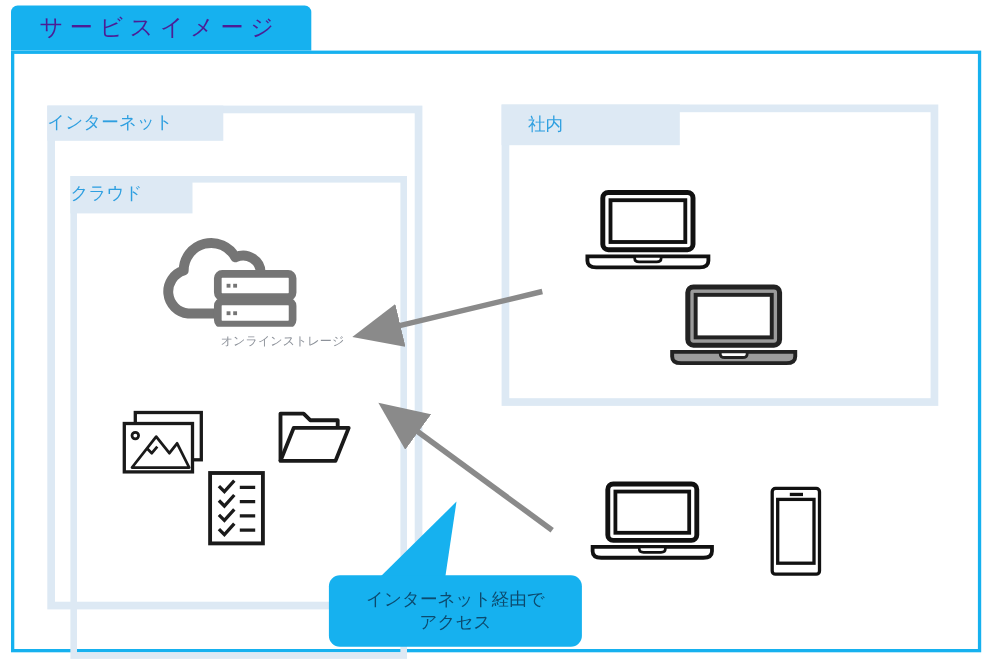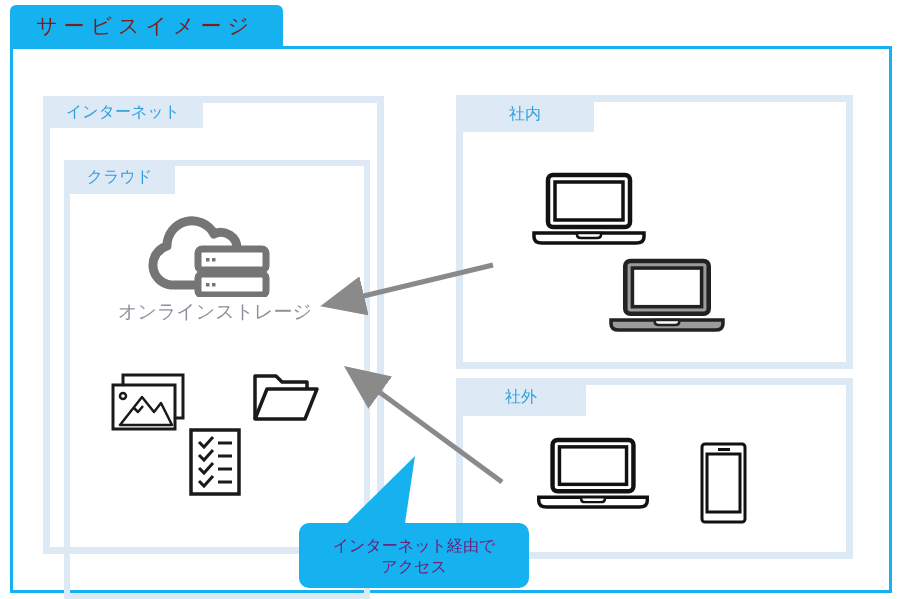--- a/index.html
+++ b/index.html
@@ -2,52 +2,52 @@
 <html><head>
 <meta charset="utf-8">
 <style>
   html,body{margin:0;padding:0;background:#fff;}
   body{width:898px;height:599px;position:relative;overflow:hidden;
        font-family:"Liberation Sans","DejaVu Sans",sans-serif;}
   .stage{position:absolute;inset:0;width:898px;height:599px;}
 
   
   .title-banner{position:absolute;left:10px;top:5px;width:273px;height:41px;
-    background:#16b1ef;border-radius:6px 6px 0 0;color:#7f1d1d;font-size:21px;
+    background:#16b1ef;border-radius:6px 6px 0 0;color:#4c1d95;font-size:21px;
     letter-spacing:6px;line-height:41px;padding-left:26px;box-sizing:border-box;z-index:3;}
 
   
   .outer-frame{position:absolute;left:10px;top:46px;width:882px;height:547px;
     border:3px solid #16b1ef;box-sizing:border-box;background:#fff;z-index:0;}
 
   
   .panel{position:absolute;border:7px solid #dde9f4;box-sizing:border-box;z-index:1;}
   .panel-label{position:absolute;background:#dde9f4;color:#2e9fe0;font-size:16px;
-    text-align:center;z-index:2;}
+    text-align:left;z-index:2;}
   .panel-internet{left:43px;top:96px;width:341px;height:458px;}
   .panel-internet>.panel-label{top:-7px;left:-7px;width:160px;height:32px;line-height:32px;}
   .panel-cloud{left:64px;top:160px;width:306px;height:439px;border-width:6px;}
   .panel-cloud>.panel-label{top:-6px;left:-6px;width:111px;height:34px;line-height:34px;}
   .panel-office{left:456px;top:95px;width:397px;height:274px;}
-  .panel-office>.panel-label{top:-7px;left:-7px;width:138px;height:37px;line-height:37px;}
+  .panel-office>.panel-label{top:-7px;left:-7px;width:138px;height:37px;line-height:37px;padding-left:24px;}
   .panel-outside{left:456px;top:378px;width:397px;height:181px;}
   .panel-outside>.panel-label{top:-7px;left:-7px;width:130px;height:38px;line-height:38px;}
 
   .abs{position:absolute;z-index:2;}
 
-  .server-label{left:118px;top:301px;width:195px;text-align:left;color:#8d929a;
-    font-size:19px;line-height:21px;}
+  .server-label{left:118px;top:301px;width:195px;text-align:right;color:#8d929a;
+    font-size:11px;line-height:21px;}
 
   
   .overlay{position:absolute;left:0;top:0;z-index:5;pointer-events:none;}
 
   
   .callout{position:absolute;left:299px;top:523px;width:230px;height:65px;
     background:#16b1ef;border-radius:10px;z-index:6;display:flex;flex-direction:column;
-    align-items:center;justify-content:center;color:#701a75;font-size:16px;line-height:21px;}
+    align-items:center;justify-content:center;color:#0c4a6e;font-size:16px;line-height:21px;}
 </style>
 </head>
 <body>
 
 <div class="stage">
 
   <div class="outer-frame"></div>
 
   <div class="title-banner">サービスイメージ</div>
 
@@ -56,23 +56,20 @@
   </div>
 
   <div class="panel panel-cloud">
     <div class="panel-label">クラウド</div>
   </div>
 
   <div class="panel panel-office">
     <div class="panel-label">社内</div>
   </div>
 
-  <div class="panel panel-outside">
-    <div class="panel-label">社外</div>
-  </div>
 
   <svg class="abs" style="left:142px;top:205px" width="132" height="92" viewBox="0 0 132 92">
     <path d="M86,80 H29 A20,20 0 0 1 25,41 A25,25 0 0 1 72,29 A16,16 0 0 1 95,44 A15,15 0 0 1 96,73" fill="none" stroke="#757575" stroke-width="9" stroke-linecap="round" stroke-linejoin="round"></path>
     <rect x="56" y="44" width="68" height="21" rx="4" fill="#fff" stroke="#757575" stroke-width="7"></rect>
     <rect x="56" y="69" width="68" height="21" rx="4" fill="#fff" stroke="#757575" stroke-width="7"></rect>
     <rect x="64" y="53" width="3.5" height="3.5" fill="#757575"></rect>
     <rect x="70" y="53" width="3.5" height="3.5" fill="#757575"></rect>
     <rect x="64" y="78" width="3.5" height="3.5" fill="#757575"></rect>
     <rect x="70" y="78" width="3.5" height="3.5" fill="#757575"></rect>
   </svg>

